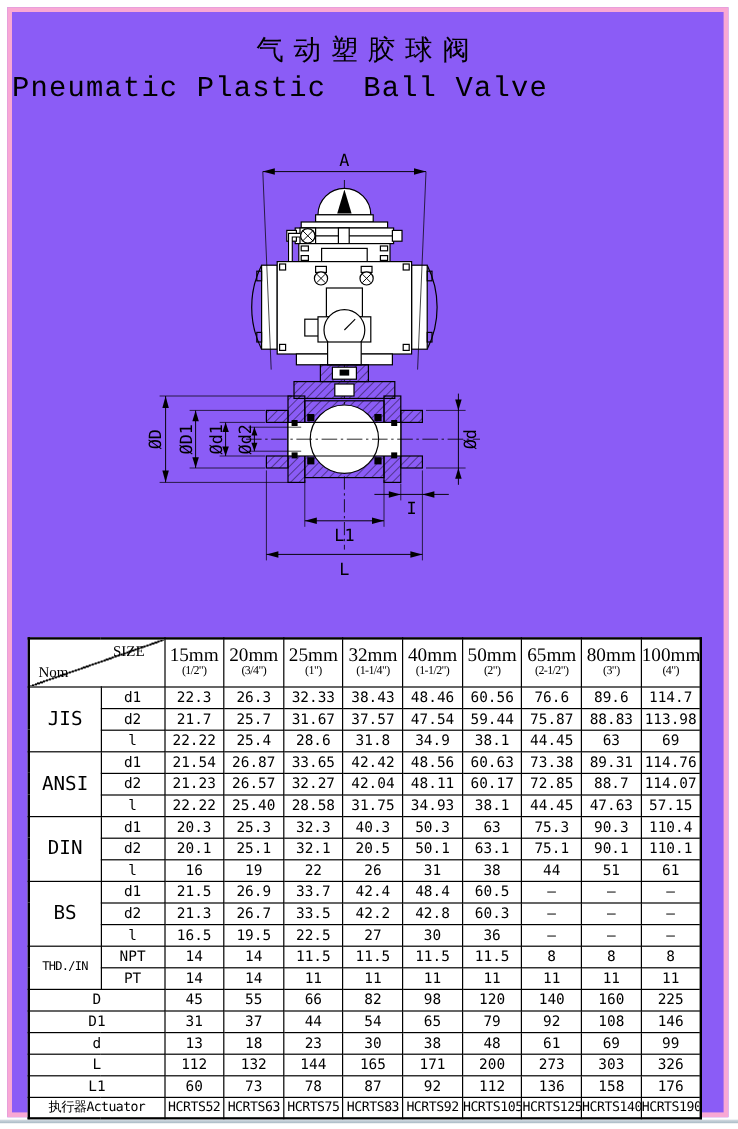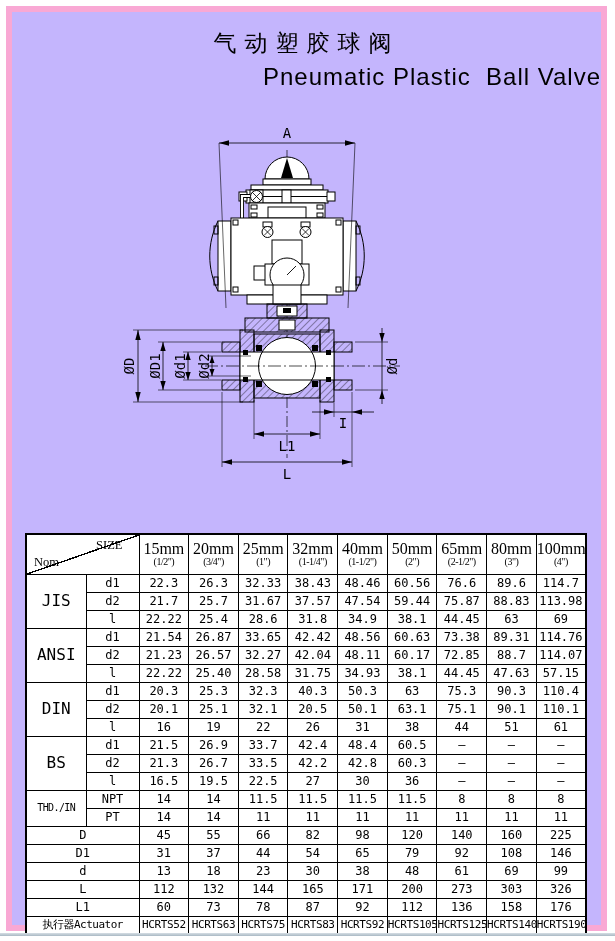--- a/index.html
+++ b/index.html
@@ -1,25 +1,25 @@
 <!DOCTYPE html>
 <html><head>
 <meta charset="utf-8">
 <style>
   * { margin:0; padding:0; box-sizing:border-box; }
   html,body { width:615px; height:941px; background:#fff; overflow:hidden; }
   body { position:relative; font-family:"DejaVu Sans Mono","Liberation Mono",monospace; color:#000; }
 
   .frame { position:absolute; left:6px; top:6px; width:601px; height:925px;
-           border:6px solid #f9a8d4; background:#c4b5fd; }
+           border:4px solid #f9a8d4; background:#8b5cf6; }
 
   .title-zh { margin-top:16px; text-align:center; font-size:23px; letter-spacing:8px;
               font-family:"DejaVu Sans","Liberation Sans",sans-serif; }
-  .title-en { margin-top:4px; text-align:right; font-size:24px; letter-spacing:1px;
-              white-space:pre; font-family:Liberation Sans, sans-serif; }
+  .title-en { margin-top:4px; text-align:left; font-size:24px; letter-spacing:1px;
+              white-space:pre; font-family:Liberation Mono, monospace; }
 
   svg.drawing { position:absolute; left:0; top:0; width:615px; height:941px; pointer-events:none; }
 
   table.spec { position:absolute; left:13px; top:521px; border-collapse:collapse;
                table-layout:fixed; width:562px; background:#fff; font-size:12px; }
   .spec th, .spec td { border:1px solid #000; text-align:center; vertical-align:middle;
                font-weight:normal; padding:0; height:18px; line-height:1.05; overflow:hidden;
                font-family:"DejaVu Sans Mono","Liberation Mono",monospace; }
   .spec { border:2px solid #000; }
   .spec thead th { height:40px;font-family:Liberation Serif, serif; }

